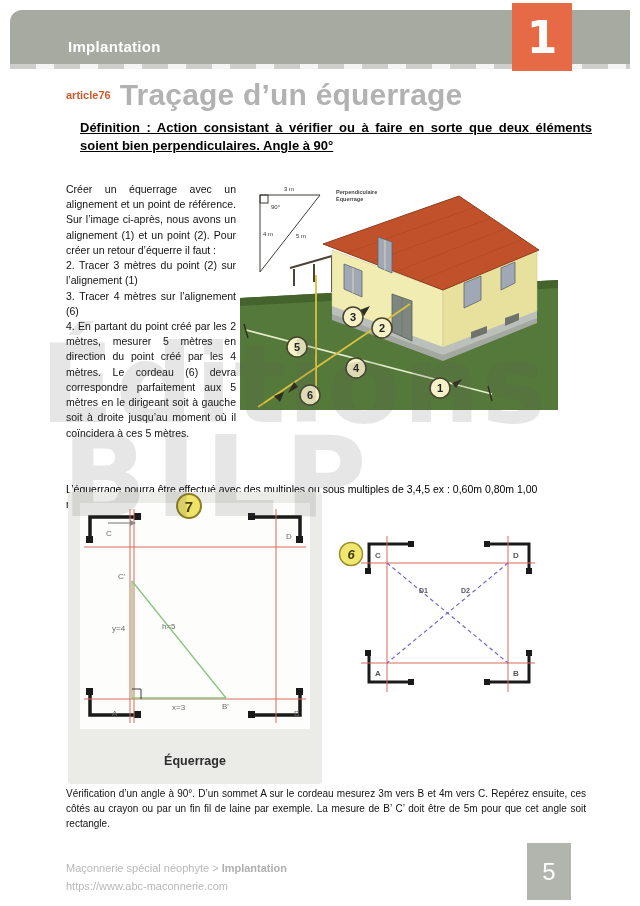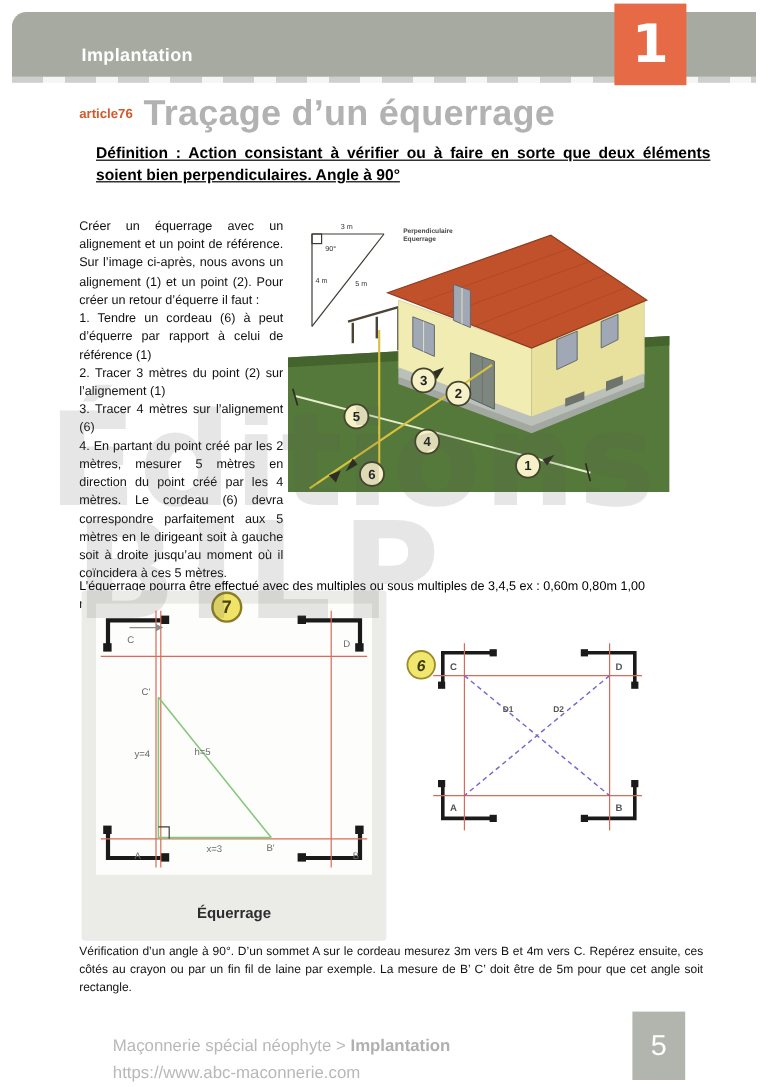--- a/index.html
+++ b/index.html
@@ -45,21 +45,21 @@
   .badge-7{position:absolute;left:108px;top:1px;width:26px;height:26px;border-radius:50%;
            background:#f0e468;border:2px solid #8a7d26;color:#4a420f;font-weight:bold;font-size:15px;
            display:flex;align-items:center;justify-content:center;box-sizing:border-box;}
 
   .diag6-wrap{position:absolute;left:335px;top:520px;width:235px;height:200px;}
 
   .verification{position:absolute;left:66px;top:786px;width:520px;font-size:10px;line-height:1.5;
                 text-align:justify;color:#111;}
 
   
-  .footer-text{position:absolute;left:66px;top:860px;font-size:14px;color:#b8b8b8;line-height:1.6;margin-left:28px;}
+  .footer-text{position:absolute;left:66px;top:860px;font-size:11px;color:#b8b8b8;line-height:1.6;}
   .footer-text b{color:#b0b0b0;}
   .page-num-box{position:absolute;left:527px;top:843px;width:44px;height:57px;background:#b2b5ad;
                 color:#ffffff;font-size:24px;display:flex;align-items:center;justify-content:center;}
 
   
   .watermark{position:absolute;left:0;top:0;width:640px;height:906px;pointer-events:none;z-index:9;}
   .wm{position:absolute;font-weight:bold;color:rgba(90,90,90,0.15);
       font-family:"DejaVu Sans", sans-serif;white-space:nowrap;}
   .wm1{left:40px;top:322px;font-size:108px;letter-spacing:2px;}
   .wm2{left:62px;top:412px;font-size:112px;letter-spacing:8px;}
@@ -79,21 +79,20 @@
 
   <div class="title-row">
     <span class="article-ref">article76</span>
     <span class="page-title">Traçage d’un équerrage</span>
   </div>
 
   <div class="definition">Définition : Action consistant à vérifier ou à faire en sorte que deux éléments soient bien perpendiculaires. Angle à 90°</div>
 
   <div class="body-col">
     <p>Créer un équerrage avec un alignement et un point de référence. Sur l’image ci-après, nous avons un alignement (1) et un point (2). Pour créer un retour d’équerre il faut :</p>
-    <p>1. Tendre un cordeau (6) à peut d’équerre par rapport à celui de référence (1)</p>
     <p>2. Tracer 3 mètres du point (2) sur l’alignement (1)</p>
     <p>3. Tracer 4 mètres sur l’alignement (6)</p>
     <p>4. En partant du point créé par les 2 mètres, mesurer 5 mètres en direction du point créé par les 4 mètres. Le cordeau (6) devra correspondre parfaitement aux 5 mètres en le dirigeant soit à gauche soit à droite jusqu’au moment où il coïncidera à ces 5 mètres.</p>
   </div>
 
   <div class="house-fig">
     <svg width="318" height="230" viewBox="0 0 318 230">
 
       <polygon points="0,118 318,100 318,230 0,230" fill="#55793a"></polygon>
       <polygon points="0,118 318,100 318,108 0,126" fill="#44632d"></polygon>

